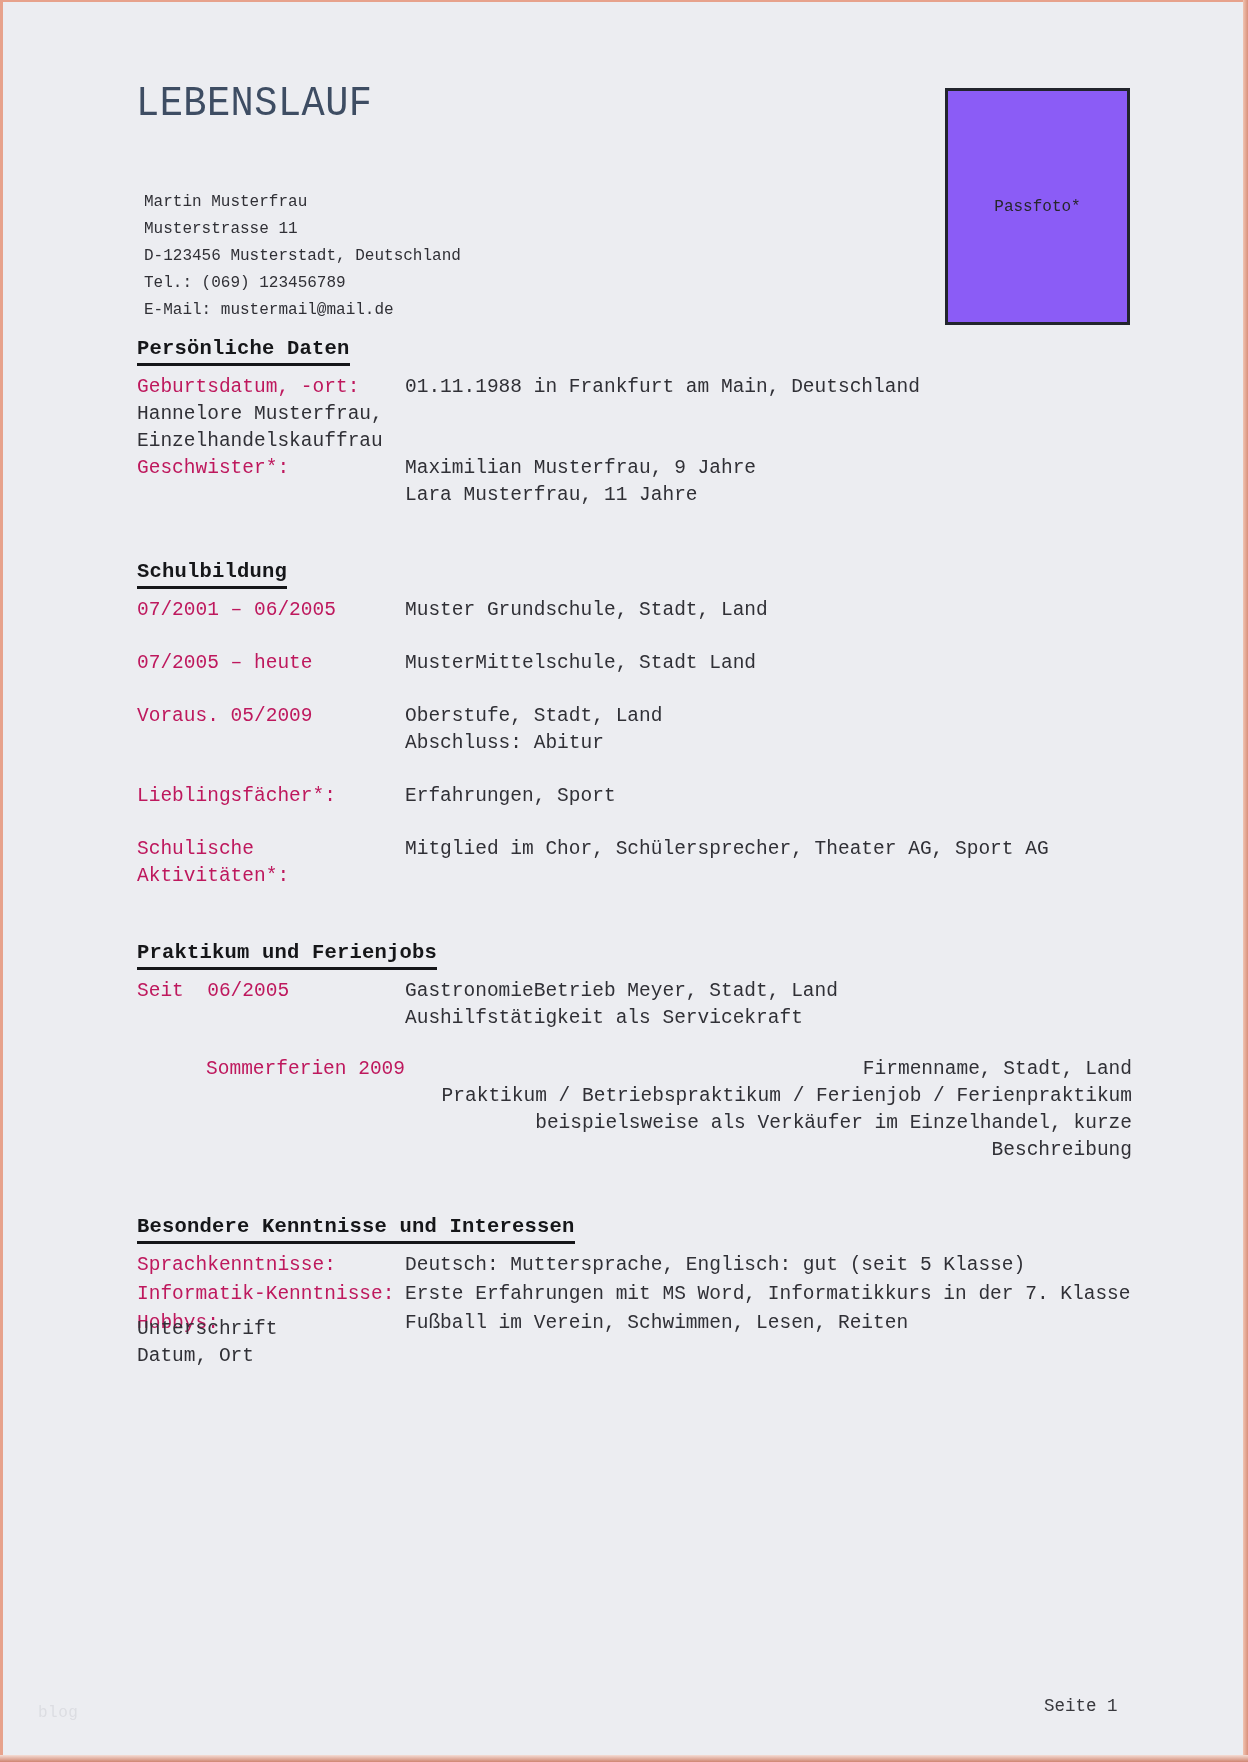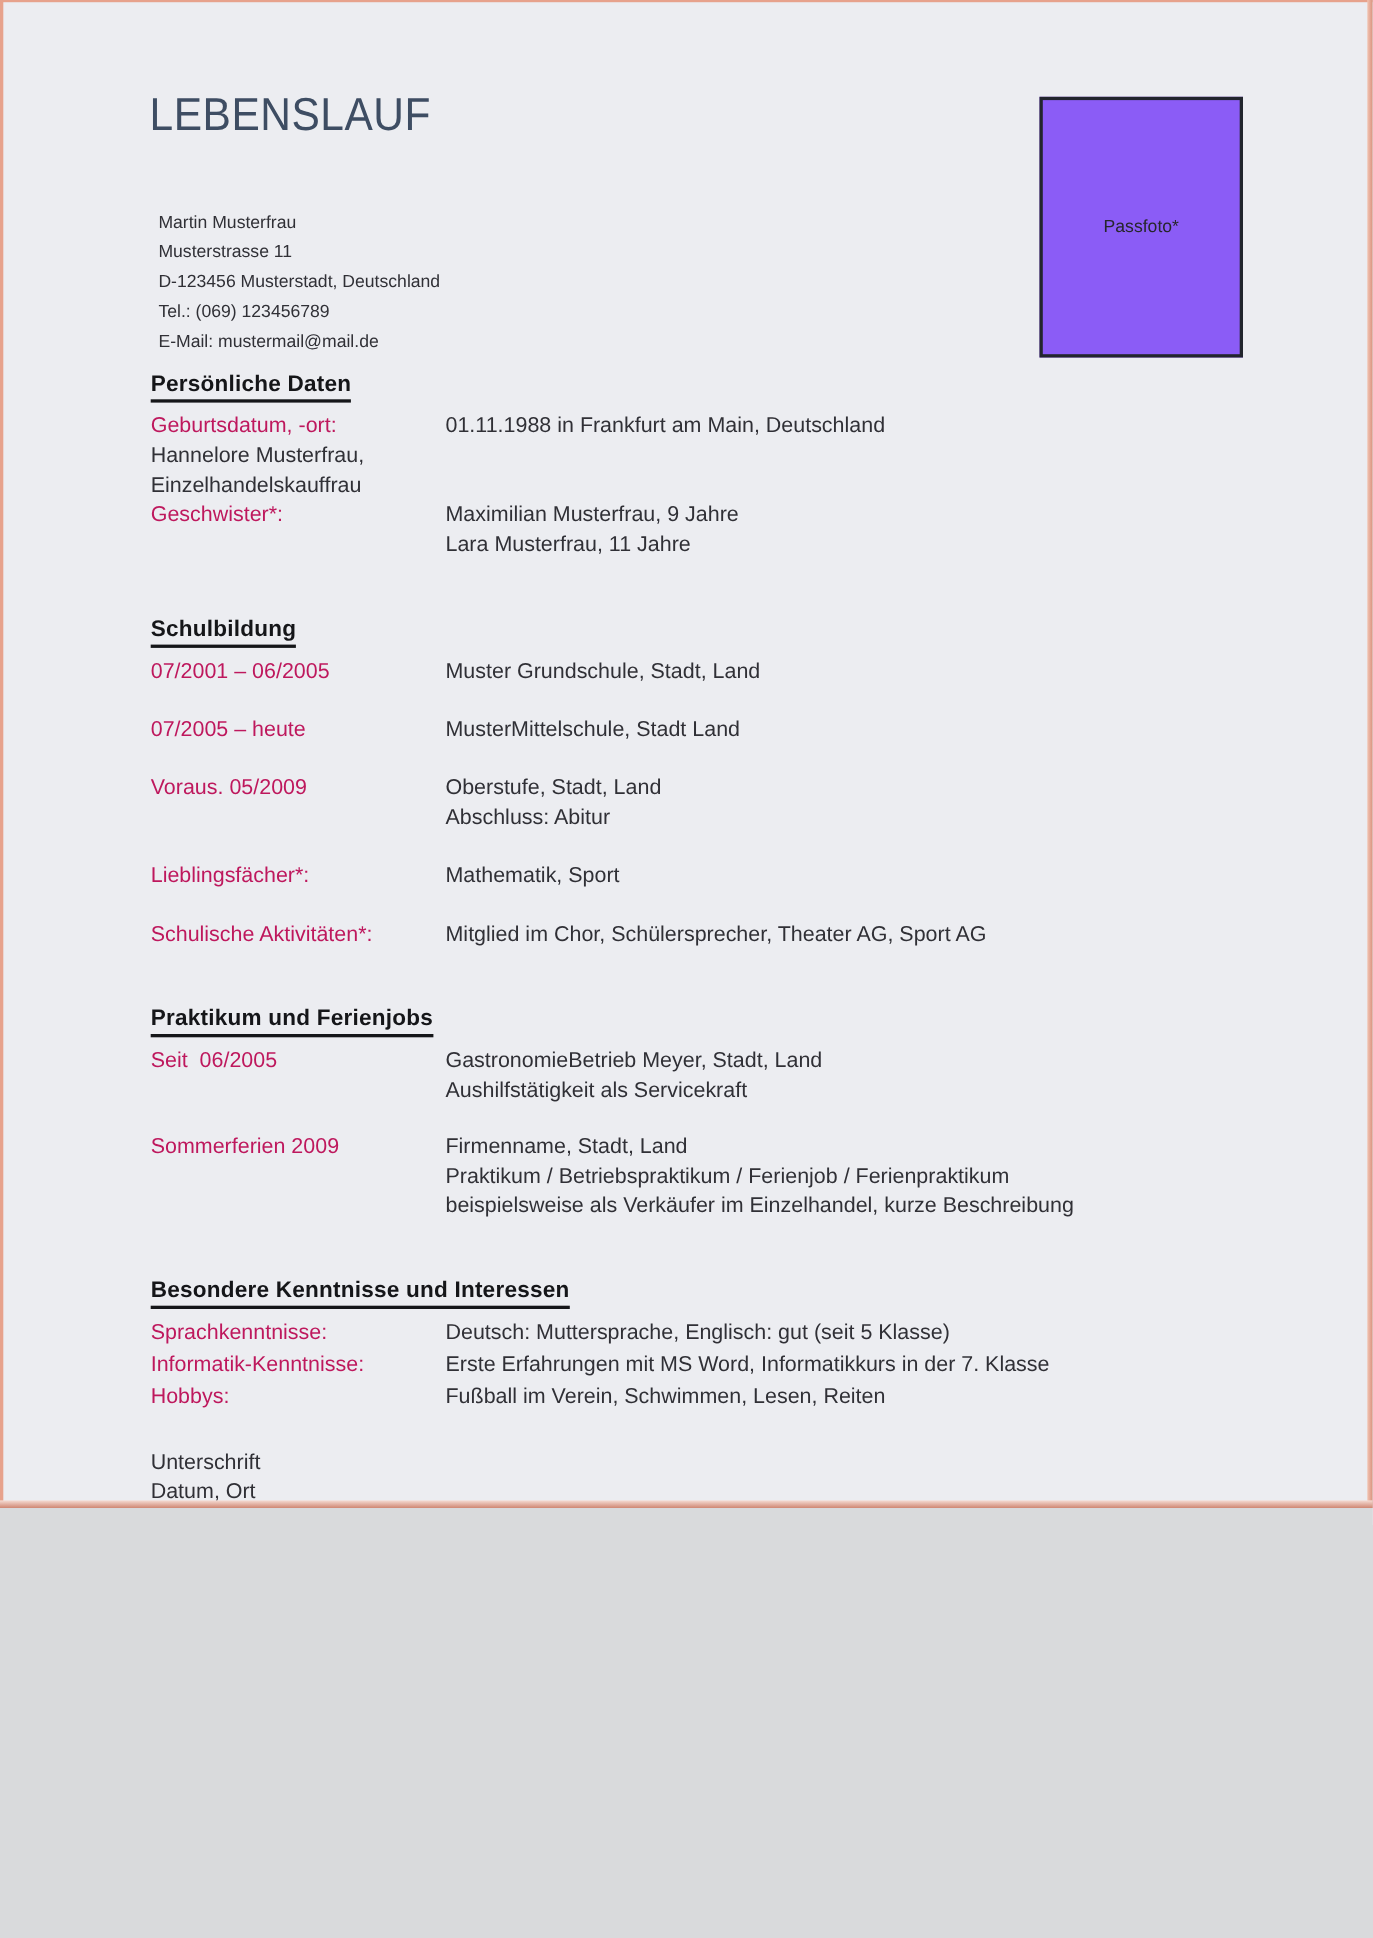--- a/index.html
+++ b/index.html
@@ -1,21 +1,21 @@
 <!DOCTYPE html>
 <html lang="de"><head>
 <meta charset="utf-8">
 <title>Lebenslauf</title>
 <style>
   html,body{margin:0;padding:0;background:#d9dadc;}
   .page{
     position:relative;
-    width:1248px;height:1371px;
+    width:1248px;height:1762px;
     background:#ecedf1;
-    font-family:Liberation Sans, sans-serif;
+    font-family:Liberation Mono, monospace;
     color:#2e2e32;
     overflow:hidden;
     margin:0 auto;
   }
   
   .b-top{position:absolute;top:0;left:0;right:0;height:2px;background:var(--border-color);z-index:5;}
   .b-left{position:absolute;top:0;left:0;bottom:0;width:3px;background:var(--border-color);z-index:5;}
   .b-right{position:absolute;top:0;right:0;bottom:0;width:5px;background:linear-gradient(to right,#f2c4b2,#d8907c);z-index:5;}
   .b-bottom{position:absolute;left:0;right:0;bottom:0;height:7px;background:linear-gradient(to bottom,#f5dcd4,#cf8571);z-index:5;}
 
@@ -43,21 +43,21 @@
     font-size:20.5px;font-weight:700;color:#151619;
     border-bottom:3px solid #151619;line-height:26px;
     letter-spacing:.2px;
   }
   .row{display:grid;grid-template-columns:268px 1fr;font-size:19.5px;line-height:27px;}
   .row-label{white-space:pre-wrap;color:#be185d;}
   .row-values{color:#303036;}
   .value-line{white-space:pre-wrap;}
   .sec-0 .row + .row{margin-top:0;}
   .sec-1 .row + .row{margin-top:26px;}
-  .sec-2 .row + .row{margin-top:24px;}
+  .sec-2 .row + .row{margin-top:24px;text-align:right;}
   .sec-3 .row + .row{margin-top:2px;}
 
   .signature{position:absolute;left:137px;top:1316px;font-size:19.5px;line-height:27px;color:#303036;}
 
   .watermark{position:absolute;left:38px;top:1704px;font-size:16px;color:#dcdde2;letter-spacing:.5px;}
   .page-number{position:absolute;left:1044px;top:1696px;font-size:17.5px;color:#38383d;}
 </style>
 </head>
 <body>
 
@@ -110,21 +110,21 @@
           </div>
         </div><div class="row">
           <div class="row-label">Voraus. 05/2009</div>
           <div class="row-values">
             <div class="value-line">Oberstufe, Stadt, Land</div>
             <div class="value-line">Abschluss: Abitur</div>
           </div>
         </div><div class="row">
           <div class="row-label">Lieblingsfächer*:</div>
           <div class="row-values">
-            <div class="value-line">Mathematik, Sport</div>
+            <div class="value-line">Erfahrungen, Sport</div>
           </div>
         </div><div class="row">
           <div class="row-label">Schulische Aktivitäten*:</div>
           <div class="row-values">
             <div class="value-line">Mitglied im Chor, Schülersprecher, Theater AG, Sport AG</div>
           </div>
         </div></section>
       <section class="section sec-2"><h2 class="section-heading">Praktikum und Ferienjobs</h2><div class="row">
           <div class="row-label">Seit  06/2005</div>
           <div class="row-values">

